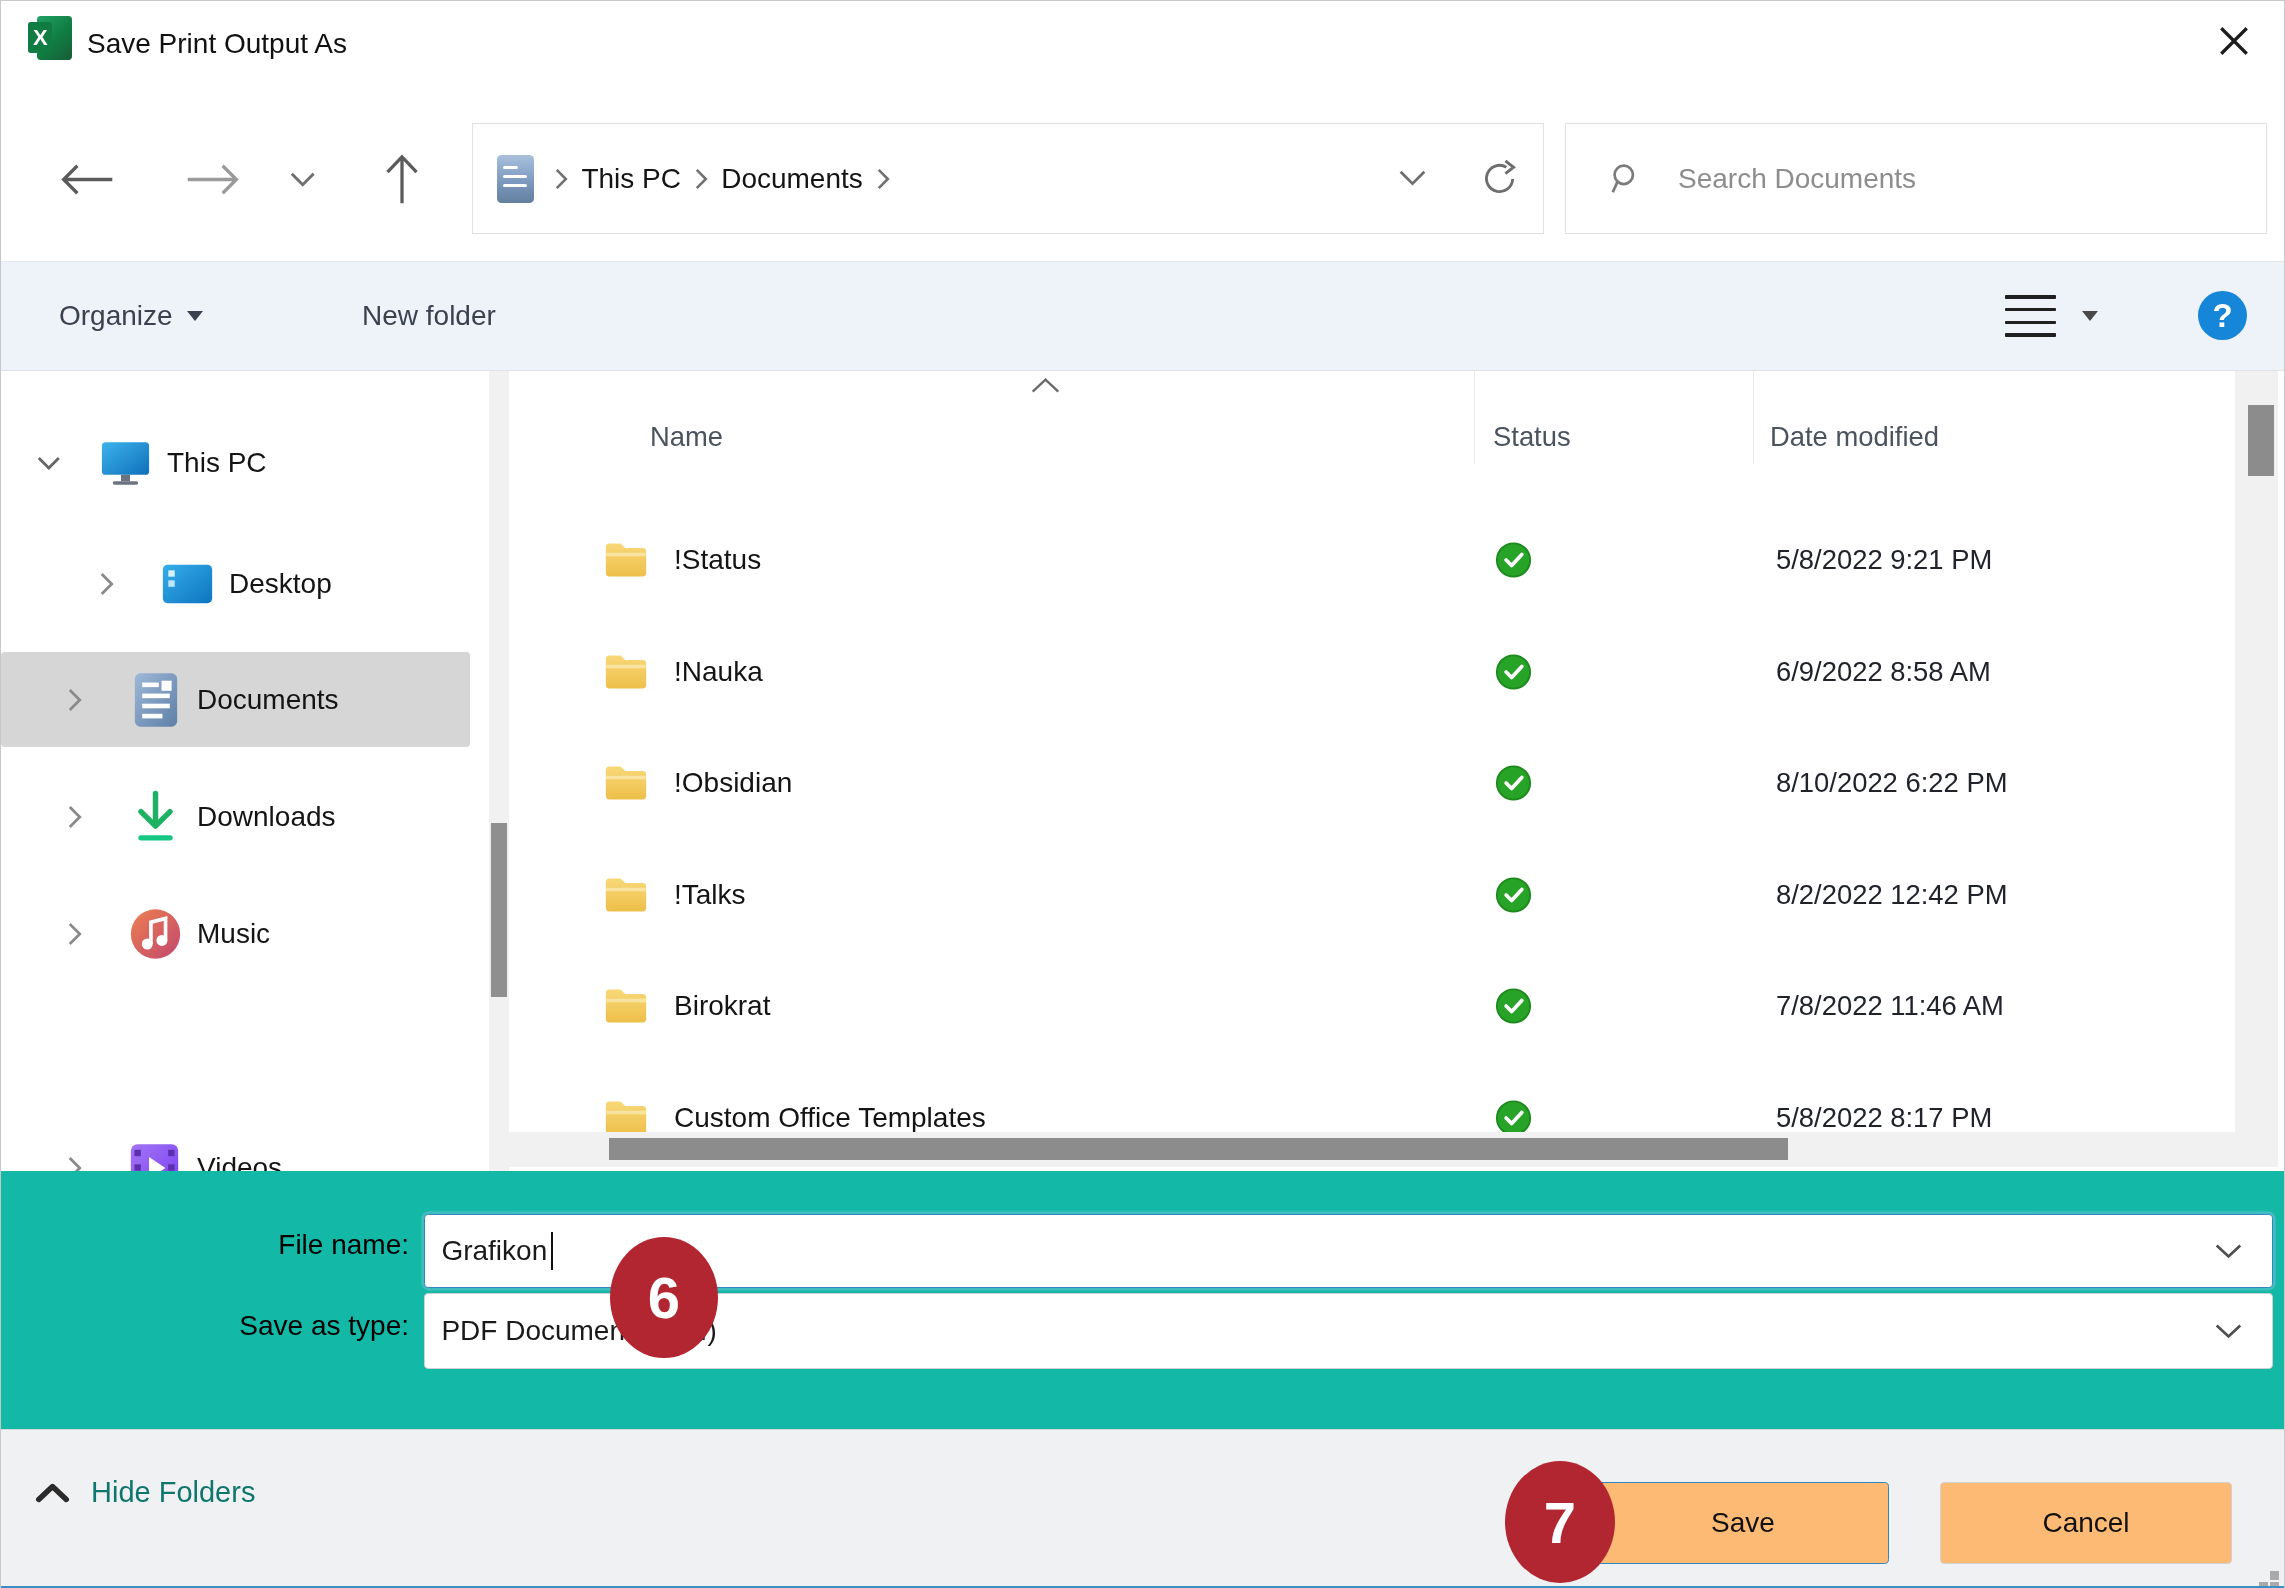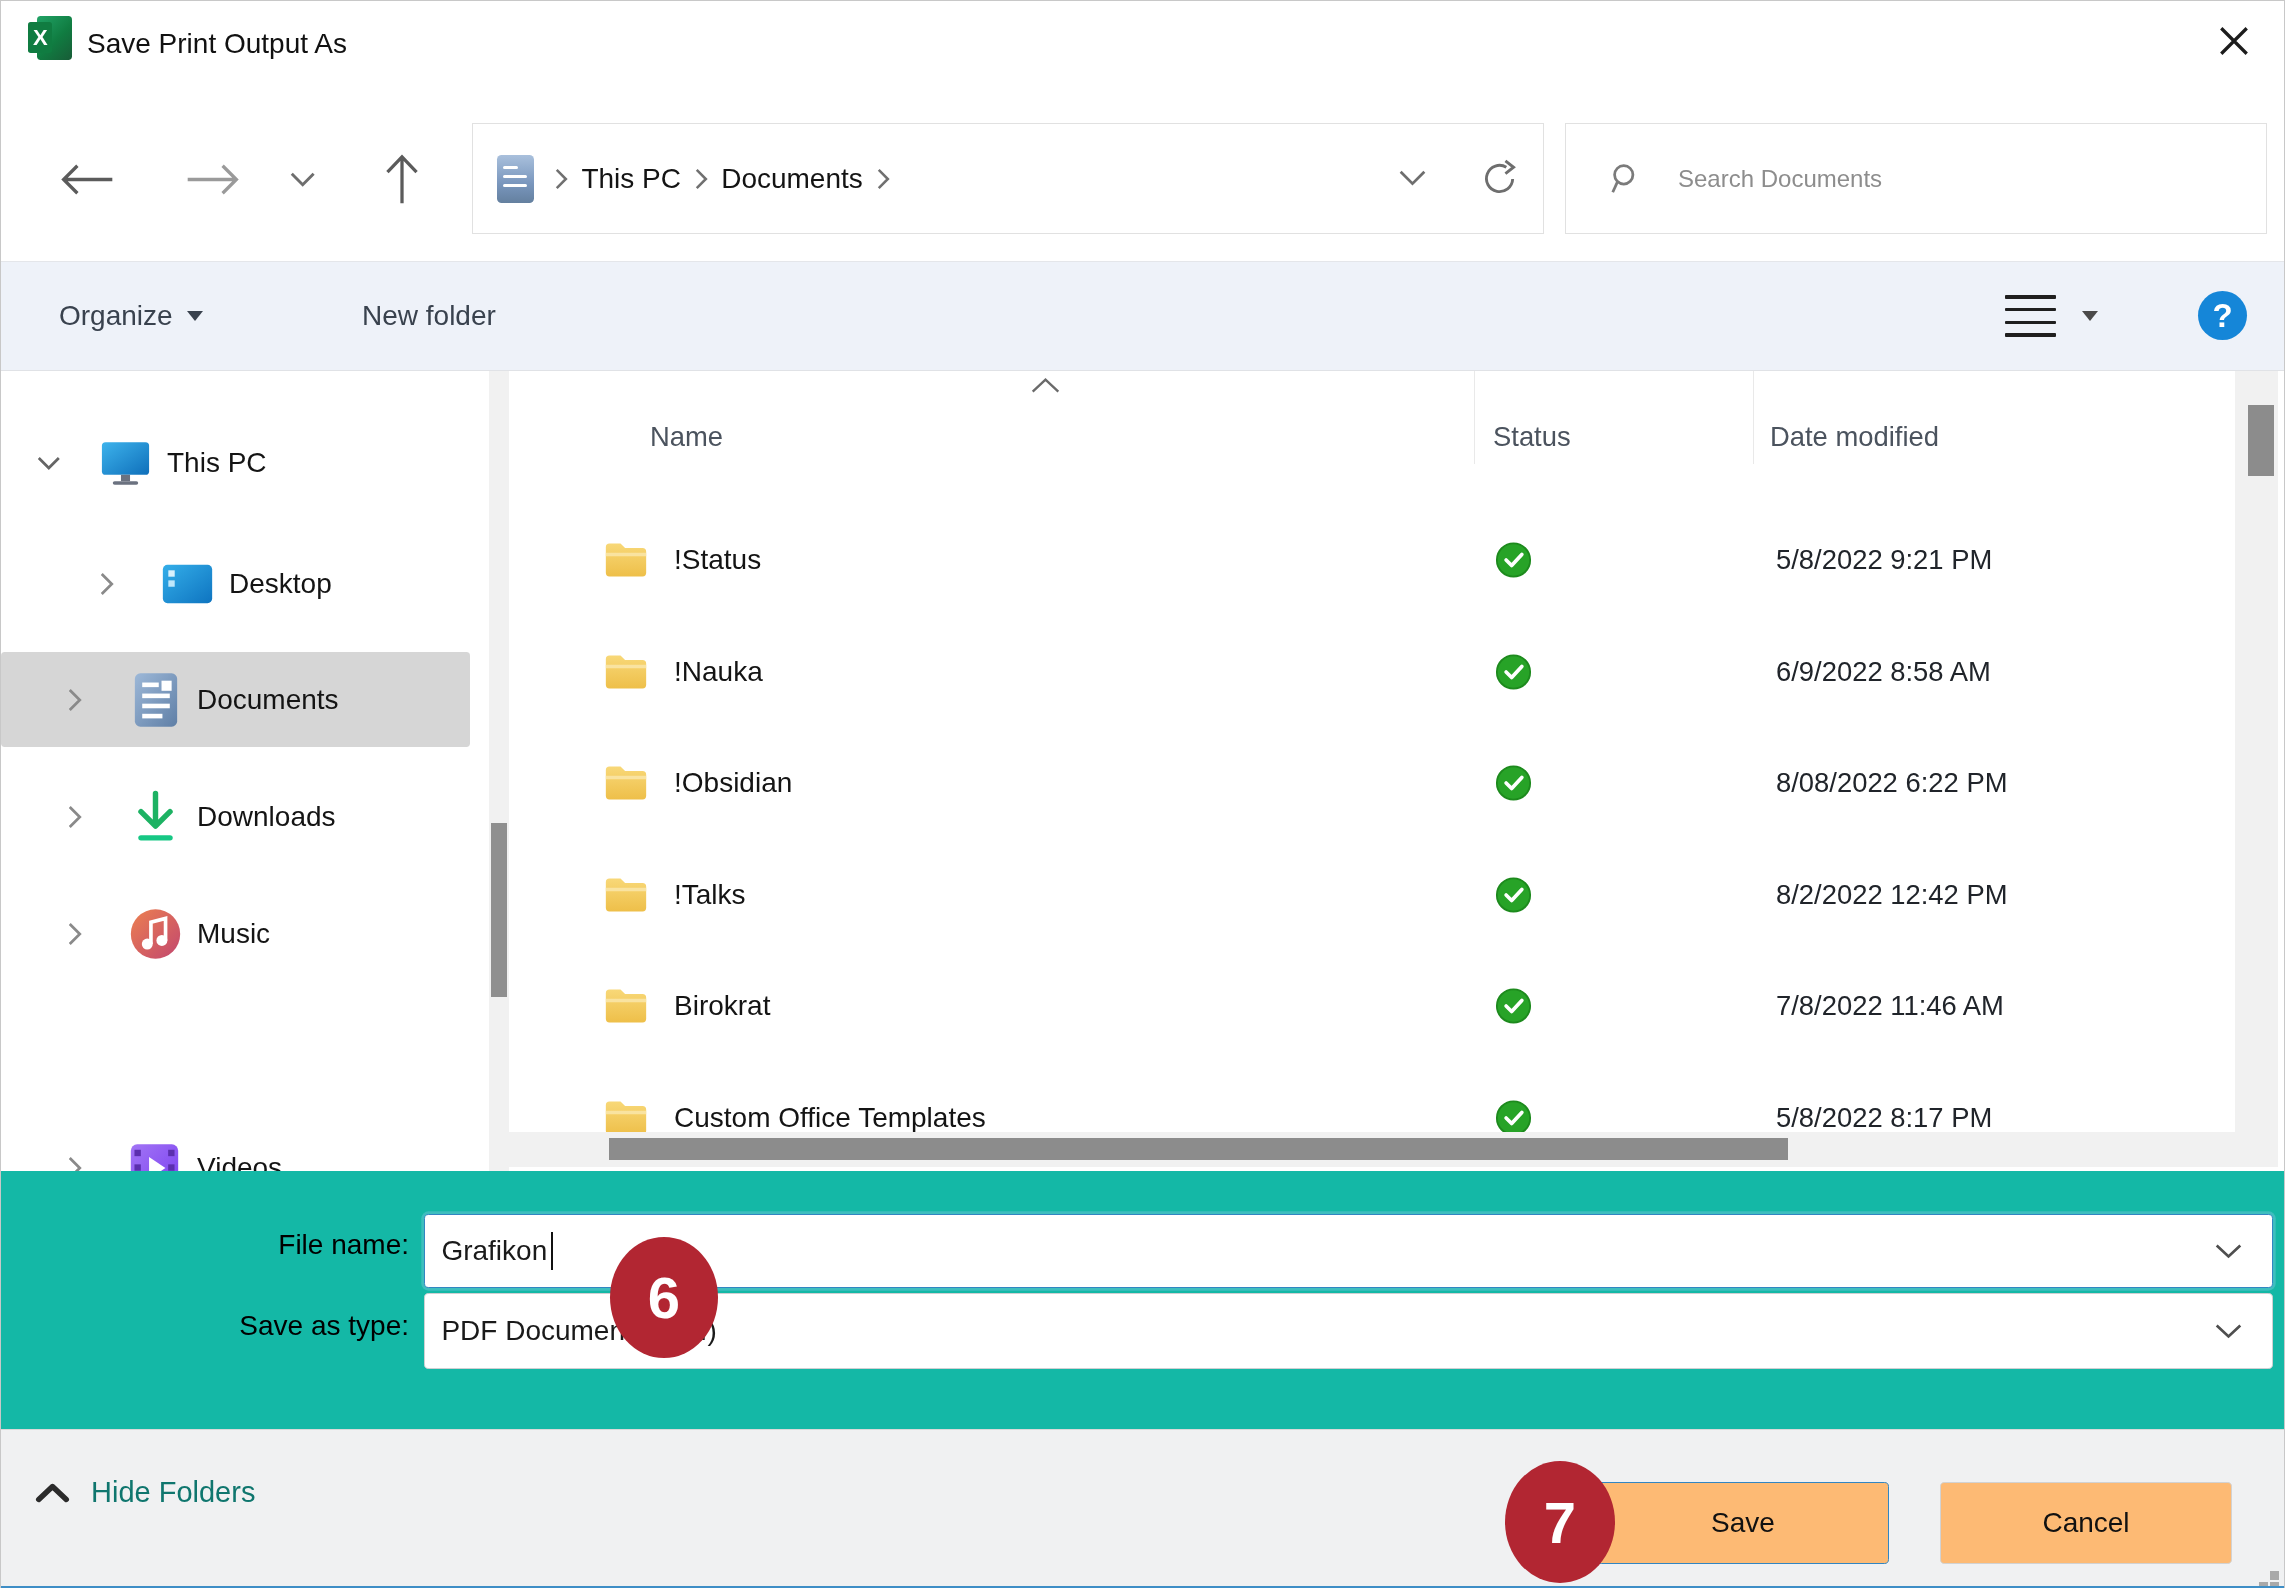--- a/index.html
+++ b/index.html
@@ -21,21 +21,21 @@
   .addr{left:471px;top:122px;width:1072px;height:111px;background:#fff;border:0.9px solid #e1e1e1;
     display:flex;align-items:center;padding:0 24px;box-sizing:border-box;font-size:28px;}
   .addr .crumb{margin:0 12.8px;color:#141414;}
   .doc-ico{width:37px;height:48px;border-radius:4.6px;background:linear-gradient(180deg,#a9c0dc 0%,#7996bd 60%,#64809f 100%);position:relative;}
   .doc-ico i{position:absolute;left:6.4px;height:3.7px;background:#fff;border-radius:1.8px;}
   .doc-ico i:nth-child(1){top:11px;width:14.6px;}
   .doc-ico i:nth-child(2){top:20px;width:24px;}
   .doc-ico i:nth-child(3){top:29px;width:24px;}
   .search{left:1564px;top:122px;width:702px;height:111px;background:#fff;border:0.9px solid #e1e1e1;
     display:flex;align-items:center;padding:0 0 0 44px;box-sizing:border-box;}
-  .search .ph{color:#8d8d8d;font-size:24px;margin-left:35px;}
+  .search .ph{color:#8d8d8d;font-size:28px;margin-left:35px;}
   
   .toolbar{left:0;top:260px;width:2285px;height:110px;background:#eef2f9;border-top:0.9px solid #e4e6ea;border-bottom:0.9px solid #e0e2e6;box-sizing:border-box;}
   .tbtn{position:absolute;top:0;height:108px;display:flex;align-items:center;font-size:28px;color:#39424e;cursor:pointer;}
   .tri-down{display:inline-block;width:0;height:0;border-left:8.2px solid transparent;border-right:8.2px solid transparent;border-top:10px solid #39424e;margin-left:14.6px;}
   .viewicon{left:2004px;}
   .viewicon .lines{width:51px;height:42px;display:flex;flex-direction:column;justify-content:space-between;}
   .viewicon .lines i{height:3.7px;background:#1f1f1f;border-radius:0.9px;}
   .help{left:2197px;top:290px;width:49px;height:49px;border-radius:50%;background:#1586d8;color:#fff;
     font-size:33px;font-weight:bold;display:flex;align-items:center;justify-content:center;cursor:pointer;}
   
@@ -359,21 +359,21 @@
           <path d="M2 12 h44 v4 H2 Z" fill="#f9e3a0"></path>
         </svg>
     </span>
     <span class="fname">!Obsidian</span>
     <span class="fstat">
       <svg width="37" height="37" viewBox="0 0 40 40">
           <circle cx="20" cy="20" r="18" fill="#27a327" stroke="#1d8a1d" stroke-width="2"></circle>
           <path d="M12 20 L18 26 L29 14" stroke="#fff" stroke-width="4" fill="none" stroke-linecap="round" stroke-linejoin="round"></path>
         </svg>
     </span>
-    <span class="fdate">8/08/2022 6:22 PM</span>
+    <span class="fdate">8/10/2022 6:22 PM</span>
   </div>
   <div class="file-row" style="top:838px;">
     <span class="fico">
       <svg width="44" height="37" viewBox="0 0 48 40">
           <path d="M2 6 a4 4 0 0 1 4-4 h12 l5 5 h19 a4 4 0 0 1 4 4 v23 a4 4 0 0 1-4 4 H6 a4 4 0 0 1-4-4 Z" fill="url(#gf1)"></path>
           <path d="M2 12 h44 v4 H2 Z" fill="#f9e3a0"></path>
         </svg>
     </span>
     <span class="fname">!Talks</span>
     <span class="fstat">

